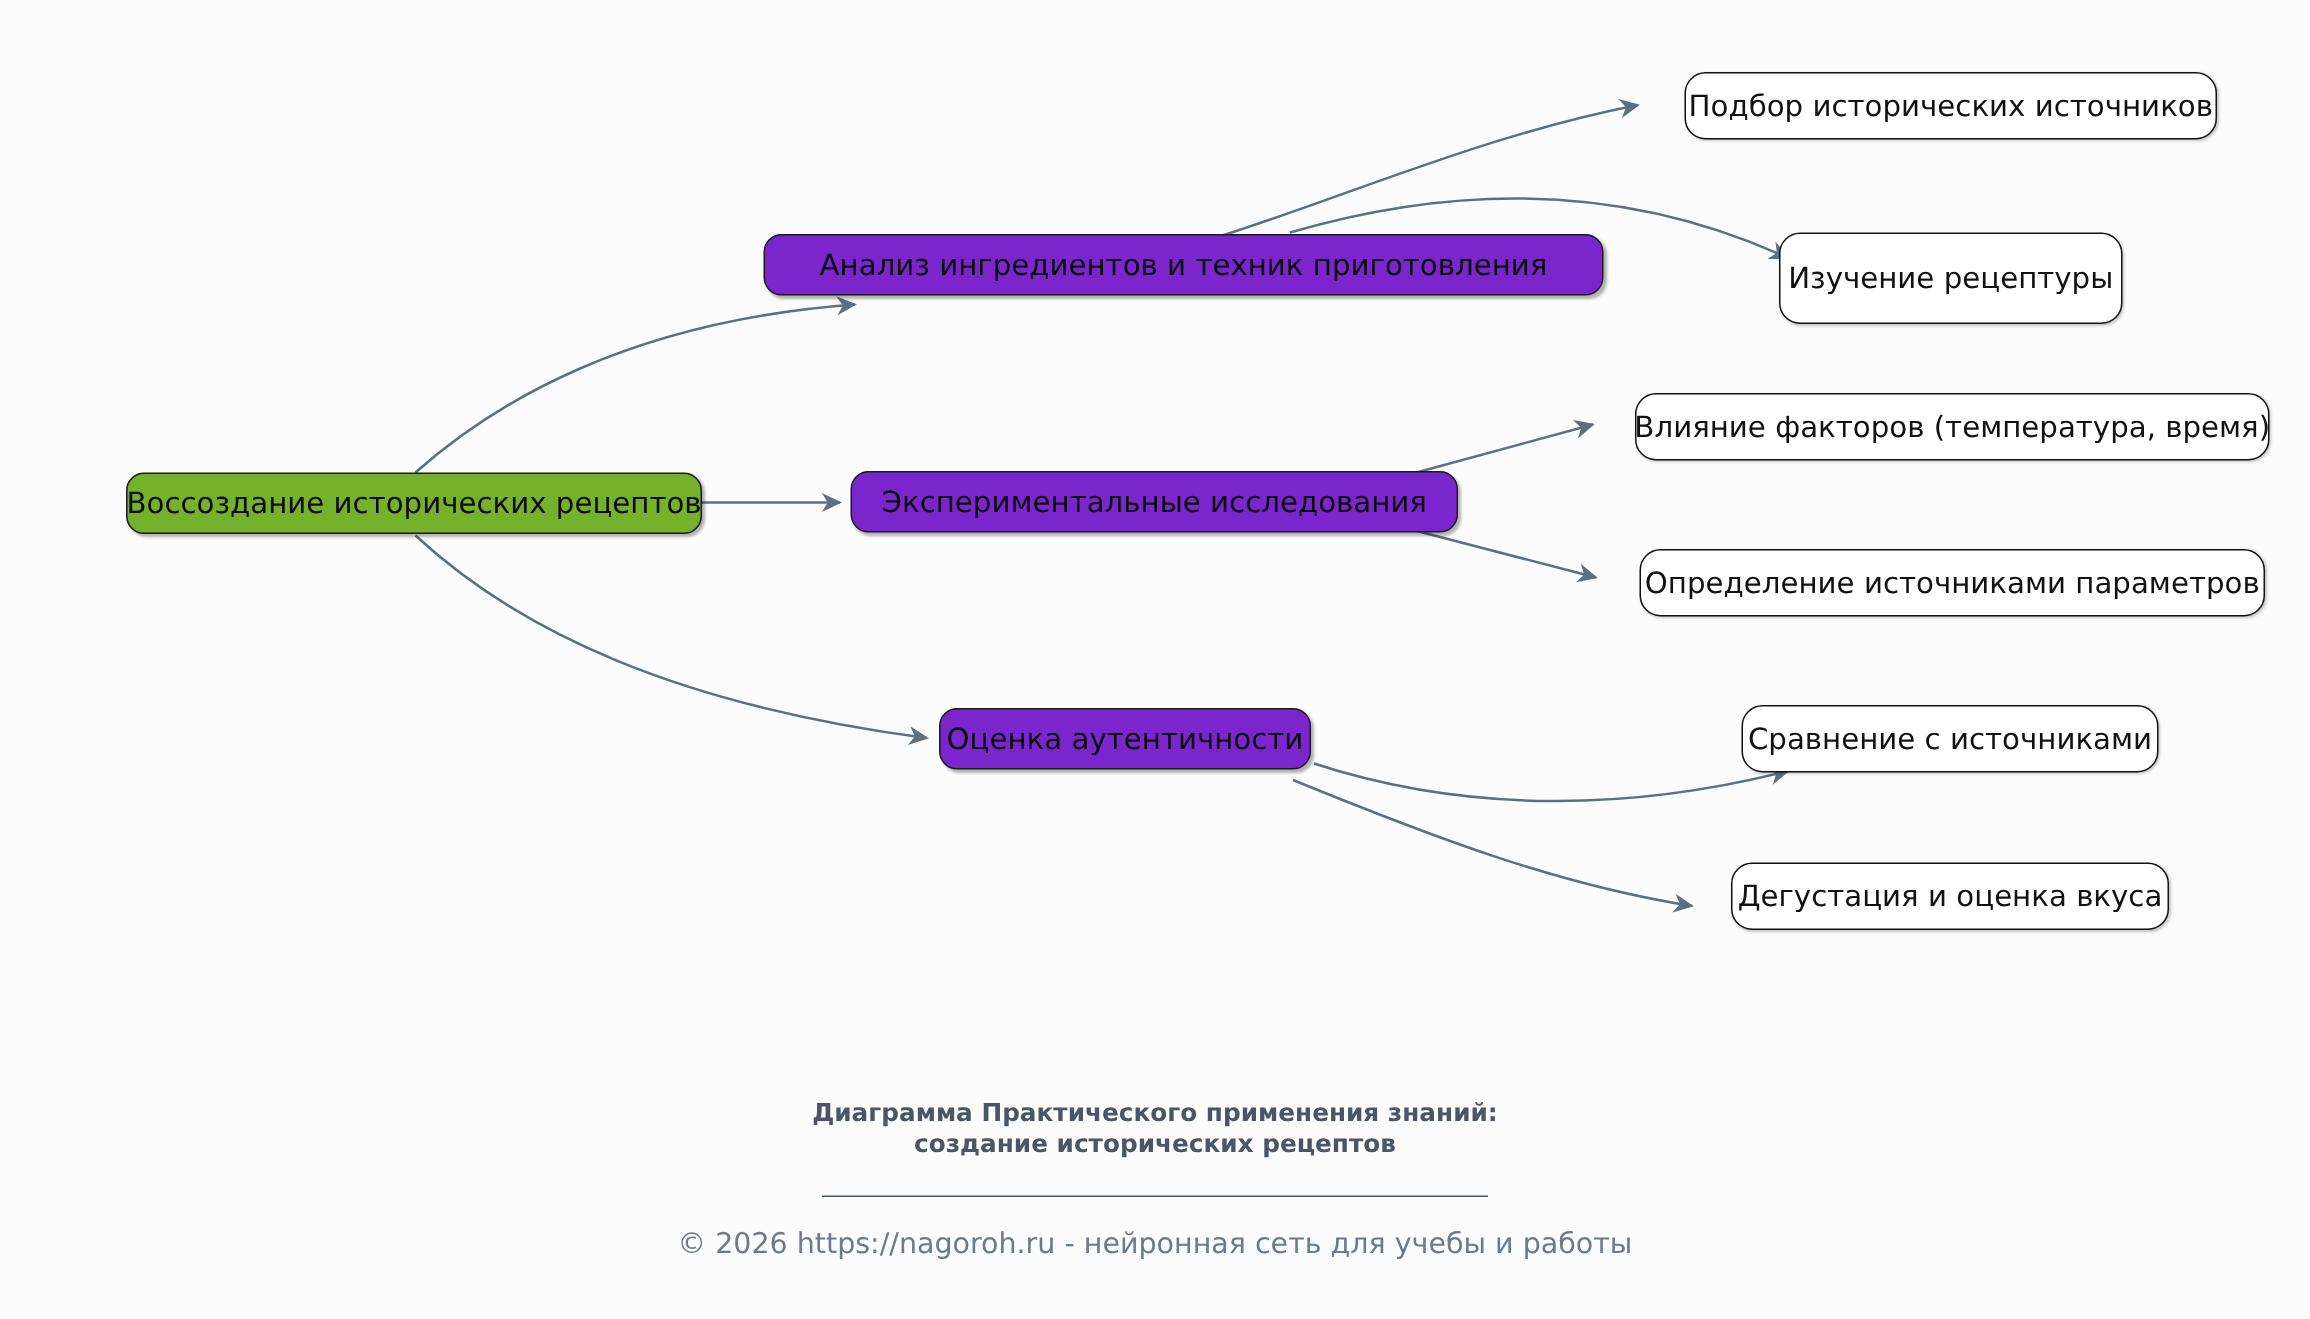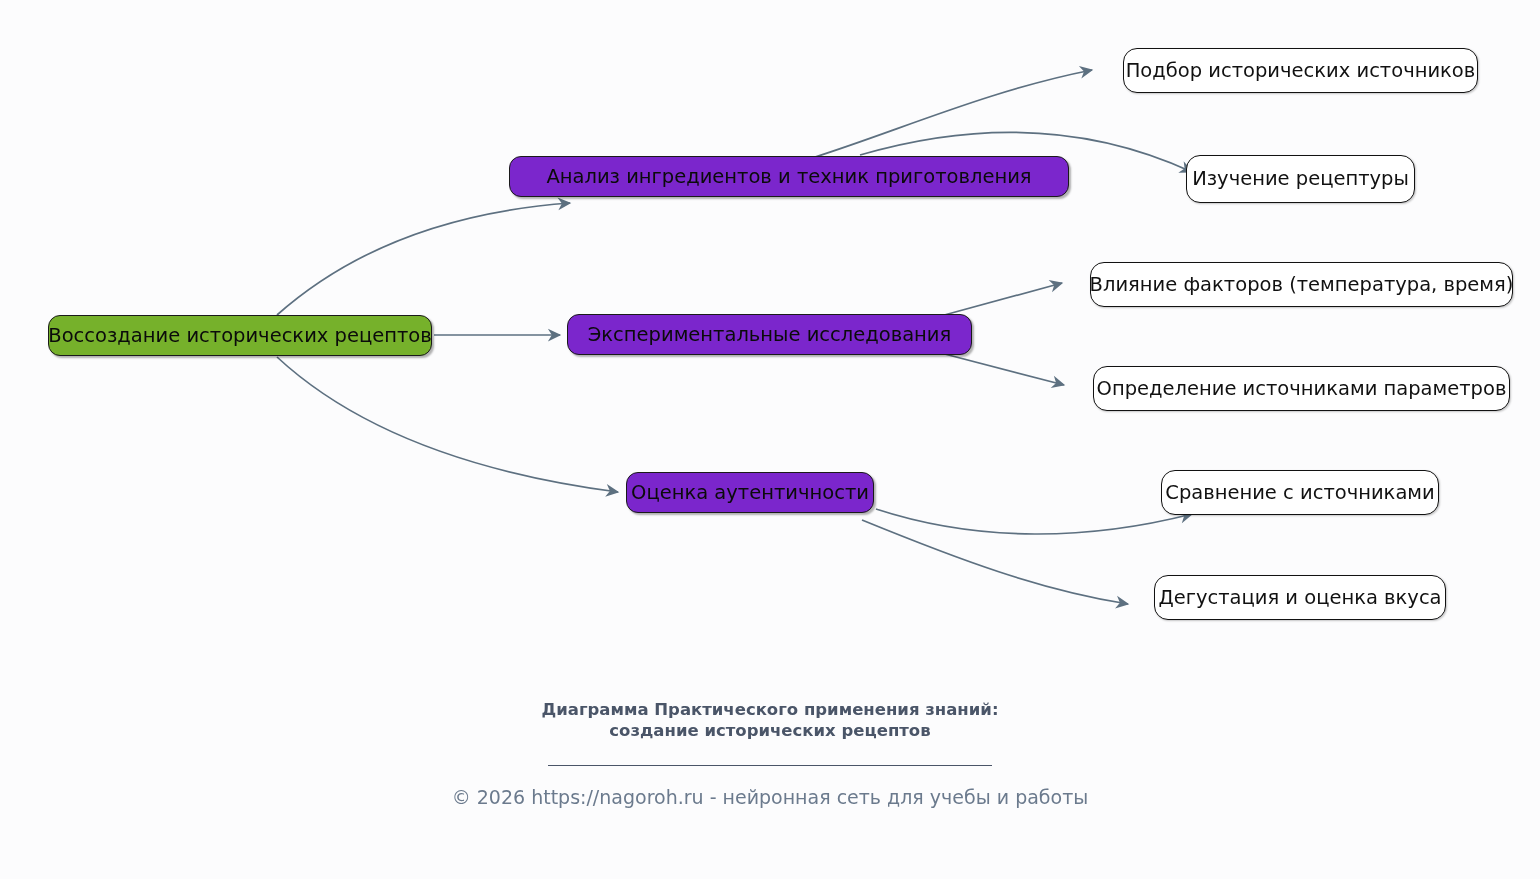--- a/index.html
+++ b/index.html
@@ -36,20 +36,21 @@
   .node-label {
     display: block;
     white-space: nowrap;
   }
   .node.root {
     background: #76B12B;
     border: 1.6px solid #1a1a1a;
     box-shadow: 2px 2px 2px rgba(0,0,0,0.30);
     color: #0b0b0b;
     font-size: 19.5px;
+    margin-left: 36px;
   }
   .node.branch {
     background: #7B26CC;
     border: 1.6px solid #1a1a1a;
     box-shadow: 2px 2px 2px rgba(0,0,0,0.30);
     color: #0b0b0b;
     font-size: 19.5px;
   }
   .node.leaf {
     background: #ffffff;
@@ -67,20 +68,21 @@
     width: 1540px;
     text-align: center;
   }
   #footer-title {
     font-family: "DejaVu Sans", "Liberation Sans", sans-serif;
     font-weight: bold;
     font-size: 16.5px;
     color: #4a5568;
     line-height: 1.25;
     white-space: pre-line;
+    margin-top: 32px;
   }
   #footer-rule {
     width: 444px;
     height: 0;
     margin: 24px auto 0 auto;
     border-top: 1.3px solid #4a5568;
   }
   #footer-copy {
     margin-top: 20px;
     font-family: "DejaVu Sans", "Liberation Sans", sans-serif;
@@ -125,21 +127,21 @@
     <span class="node-label">Воссоздание исторических рецептов</span>
   </div>
 
   <div class="node branch" style="left:509px; top:156px; width:560px; height:41px;">
     <span class="node-label">Анализ ингредиентов и техник приготовления</span>
   </div>
 
   <div class="node leaf" style="left:1103px; top:48px; width:355px; height:45px;">
     <span class="node-label">Подбор исторических источников</span>
   </div>
-  <div class="node leaf" style="left:1166px; top:155px; width:229px; height:48px;justify-content:center;">
+  <div class="node leaf" style="left:1166px; top:155px; width:229px; height:61px;justify-content:center;">
     <span class="node-label">Изучение рецептуры</span>
   </div>
 
   <div class="node branch" style="left:567px; top:314px; width:405px; height:41px;">
     <span class="node-label">Экспериментальные исследования</span>
   </div>
 
   <div class="node leaf" style="left:1070px; top:262px; width:423px; height:45px;">
     <span class="node-label">Влияние факторов (температура, время)</span>
   </div>

